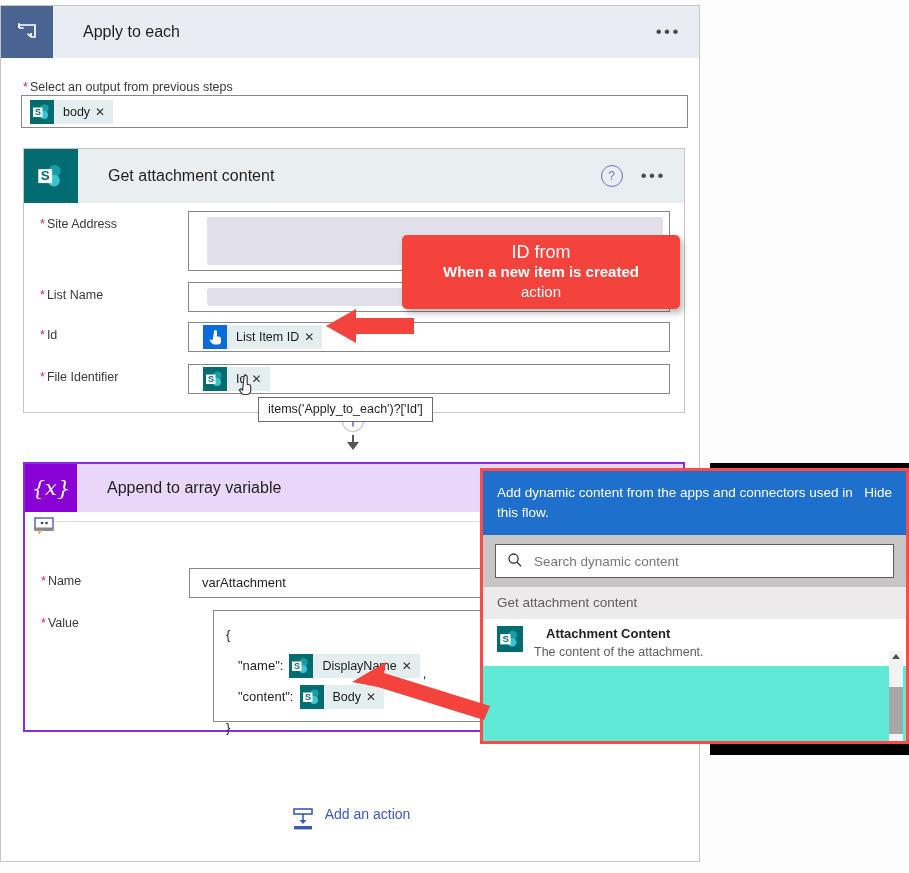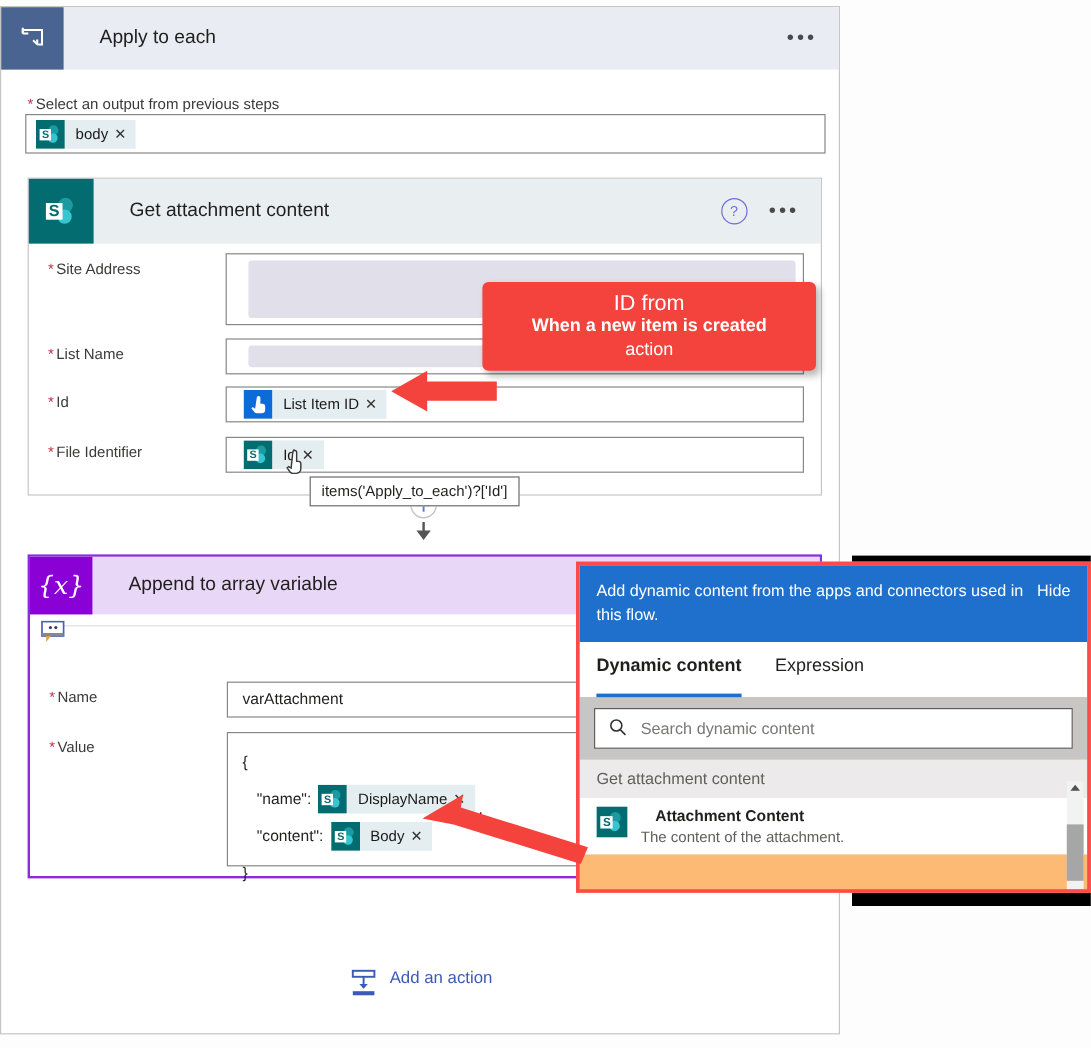--- a/index.html
+++ b/index.html
@@ -231,21 +231,21 @@
   }
   #comment-icon-wrap { position: absolute; left: 34px; top: 517px; z-index: 6; }
 
   #fr-name { left: 16px; top: 104px; width: 640px; }
   #fr-name .field-input {
     width: 440px; height: 30px;
     padding: 6px 0 0 12px;
     font-size: 13px;
     color: #201f1e;
   }
-  #fr-value { left: 16px; top: 146px; width: 640px; }
+  #fr-value { left: 16px; top: 146px; width: 640px; gap: 24px; }
   #fr-value .field-input {
     width: 440px; height: 112px;
     padding: 8px 0 0 12px;
     font-size: 13px;
     color: #201f1e;
     line-height: 14px;
   }
   .json-line { height: 31px; display: flex; align-items: center; white-space: nowrap; }
   .json-key { color: #201f1e; }
   .json-indent { padding-left: 12px; }
@@ -273,21 +273,21 @@
     z-index: 20;
   }
 
   
   #dyn-panel {
     position: absolute;
     left: 480px;
     top: 468px;
     width: 429px;
     height: 276px;
-    background: #fdba74;
+    background: #5eead4;
     border: 3px solid #ff4a4a;
     box-sizing: border-box;
     z-index: 30;
     overflow: hidden;
   }
   #dyn-banner {
     background: #1f6fcc;
     color: #ffffff;
     padding: 12px 14px 12px 14px;
     display: flex;
@@ -612,24 +612,20 @@
 
 <div id="black-band"></div>
 
 <div id="dyn-panel">
 
   <div id="dyn-banner">
     <div id="dyn-banner-text">Add dynamic content from the apps and connectors used in this flow.</div>
     <div id="dyn-hide">Hide</div>
   </div>
 
-  <div id="dyn-tabs">
-    <div class="dyn-tab active">Dynamic content</div>
-    <div class="dyn-tab">Expression</div>
-  </div>
 
   <div id="dyn-search-wrap">
     <div id="dyn-search-box">
       <span>
         <svg width="16" height="16" viewBox="0 0 16 16">
             <circle cx="6.6" cy="6.6" r="4.6" fill="none" stroke="#323130" stroke-width="1.3"></circle>
             <path d="M10 10.2 L14.2 14.4" stroke="#323130" stroke-width="1.3"></path>
           </svg>
       </span>
       <span id="dyn-search-input">Search dynamic content</span>

